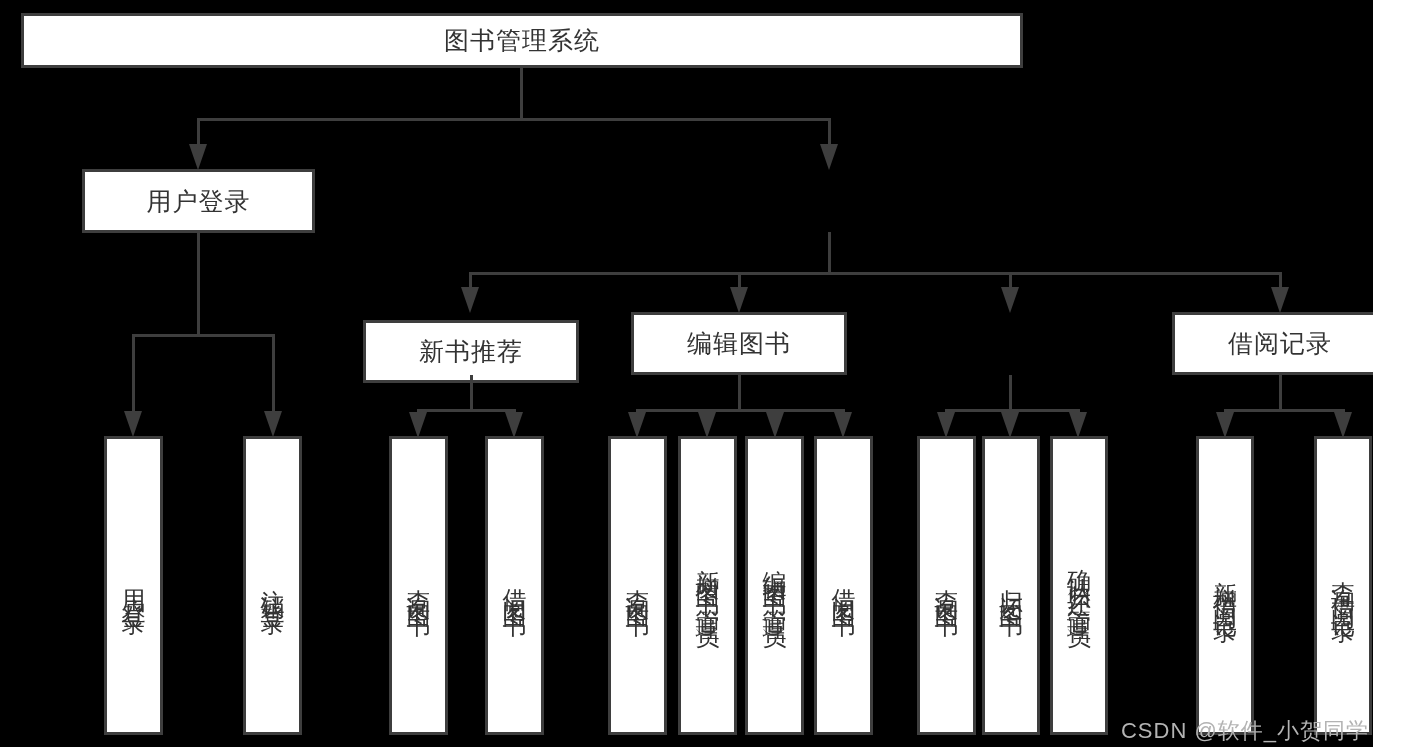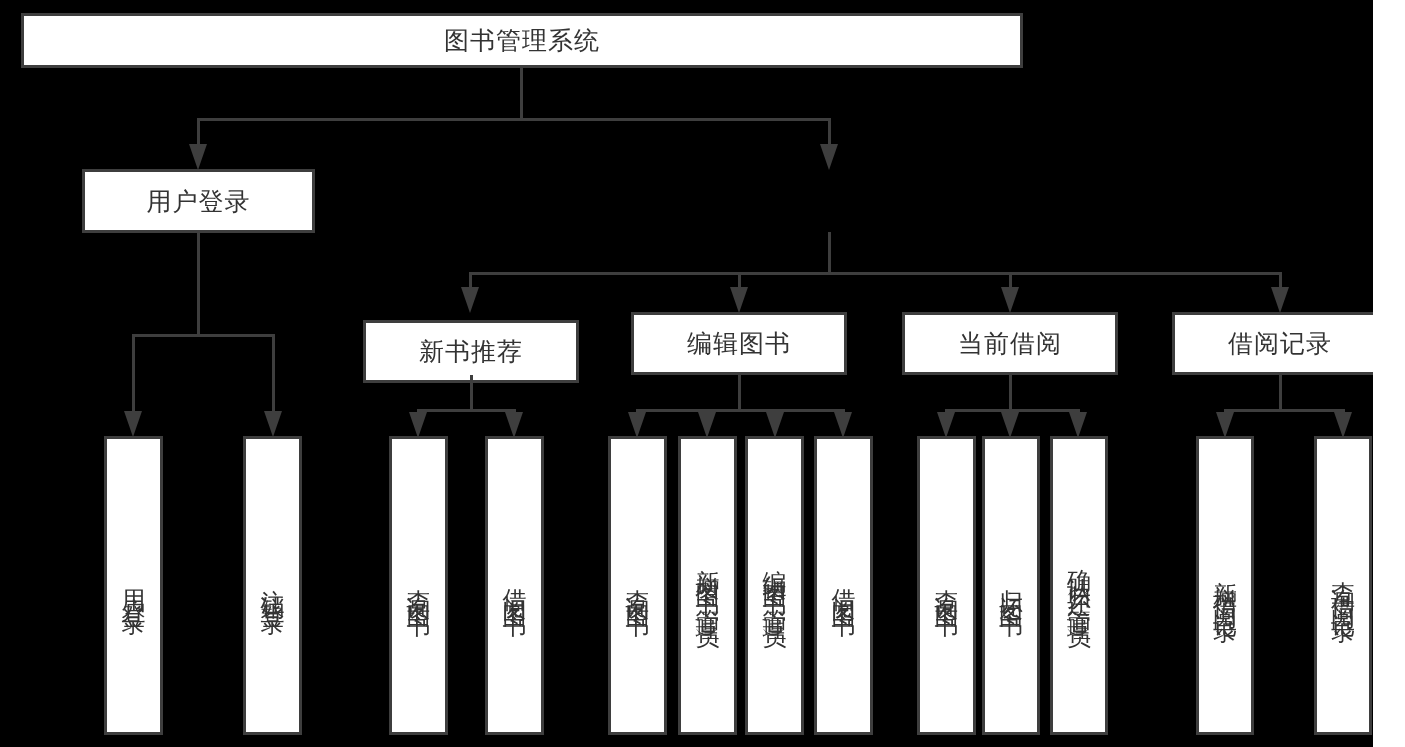--- a/index.html
+++ b/index.html
@@ -26,23 +26,20 @@
 
   <div class="box" style="left:82px;top:169px;width:233px;height:64px;">
     <span class="hlabel">用户登录</span>
   </div>
 
   <div class="box" style="left:363px;top:312px;width:216px;height:63px;margin-top:8px;">
     <span class="hlabel">新书推荐</span>
   </div>
   <div class="box" style="left:631px;top:312px;width:216px;height:63px;">
     <span class="hlabel">编辑图书</span>
-  </div>
-  <div class="box" style="left:902px;top:312px;width:216px;height:63px;">
-    <span class="hlabel">当前借阅</span>
   </div>
   <div class="box" style="left:1172px;top:312px;width:216px;height:63px;">
     <span class="hlabel">借阅记录</span>
   </div>
 
   <div class="box" style="left:104px;top:436px;width:59px;height:299px;">
     <span class="vtext">用户登录</span>
   </div>
   <div class="box" style="left:243px;top:436px;width:59px;height:299px;">
     <span class="vtext">注销登录</span>
@@ -140,14 +137,15 @@
   <div class="ar" style="left:628px;top:412px;"></div>
   <div class="ar" style="left:698px;top:412px;"></div>
   <div class="ar" style="left:766px;top:412px;"></div>
   <div class="ar" style="left:834px;top:412px;"></div>
   <div class="ar" style="left:937px;top:412px;"></div>
   <div class="ar" style="left:1001px;top:412px;"></div>
   <div class="ar" style="left:1069px;top:412px;"></div>
   <div class="ar" style="left:1216px;top:412px;"></div>
   <div class="ar" style="left:1334px;top:412px;"></div>
 
+  <div class="watermark">CSDN @软件_小贺同学</div>
 
 </div>
 
 </body></html>

